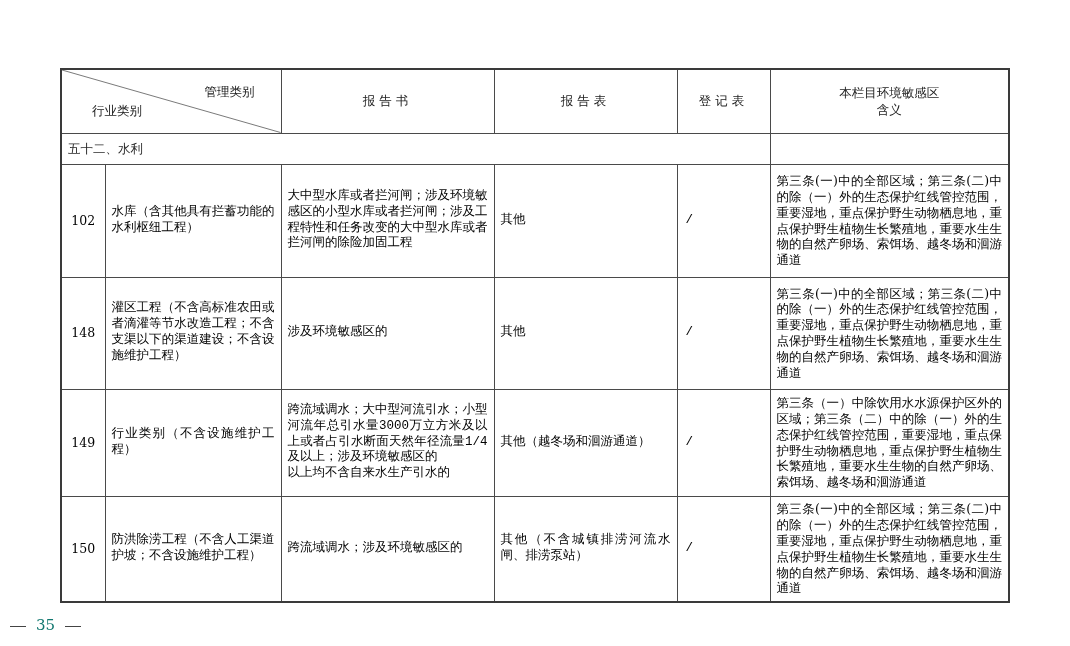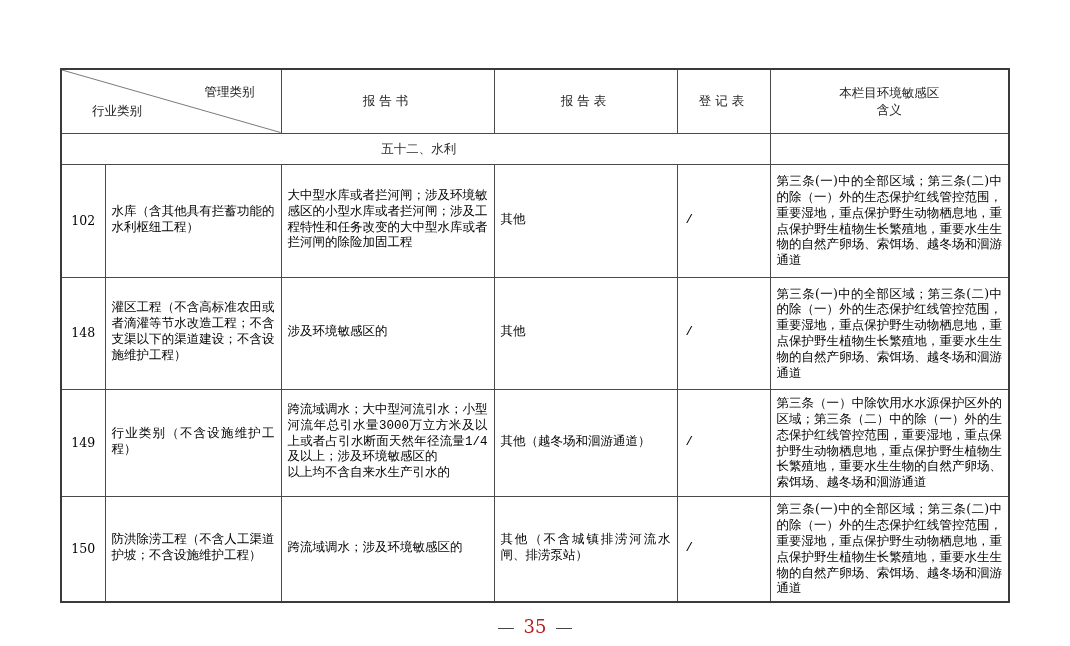--- a/index.html
+++ b/index.html
@@ -74,21 +74,21 @@
       bottom: 14px;
       letter-spacing: 0;
       margin-left: 24px;
     }
     .hdr-mean { letter-spacing: 0 !important; line-height: 17px !important; }
 
     .section-row { height: 31px; }
     .section-cell {
       font-family: "DejaVu Sans", "Liberation Sans", sans-serif;
       padding-left: 6px !important;
-      text-align: center;
+      text-align: left;
       font-size: 12.5px;
       margin-top: 47px;
     }
 
     .data-row td { color: #000000; }
     .num-cell {
       text-align: center;
       font-size: 12px;
     }
     .name-cell, .book-cell, .form-cell, .reg-cell {
@@ -105,24 +105,23 @@
     }
     .reg-cell { padding-left: 8px !important; }
 
     .light-border-left { border-left: 1px solid #9a9a9a !important; }
 
     .footer {
       position: absolute;
       left: 0;
       width: 1070px;
       top: 600px;
-      text-align: center;
       font-family: "DejaVu Serif", "Liberation Serif", serif;
-      font-size: 18px;
-      color: #b91c1c;
+      font-size: 15px;
+      color: #0f766e;
     }
     .footer .dash { display: inline-block; width: 16px; border-top: 1px solid #444; vertical-align: middle; margin: 0 10px; }
   </style>
 </head>
 <body>
 
 <div class="page">
   <table class="main">
     <colgroup>
       <col class="col-num">

